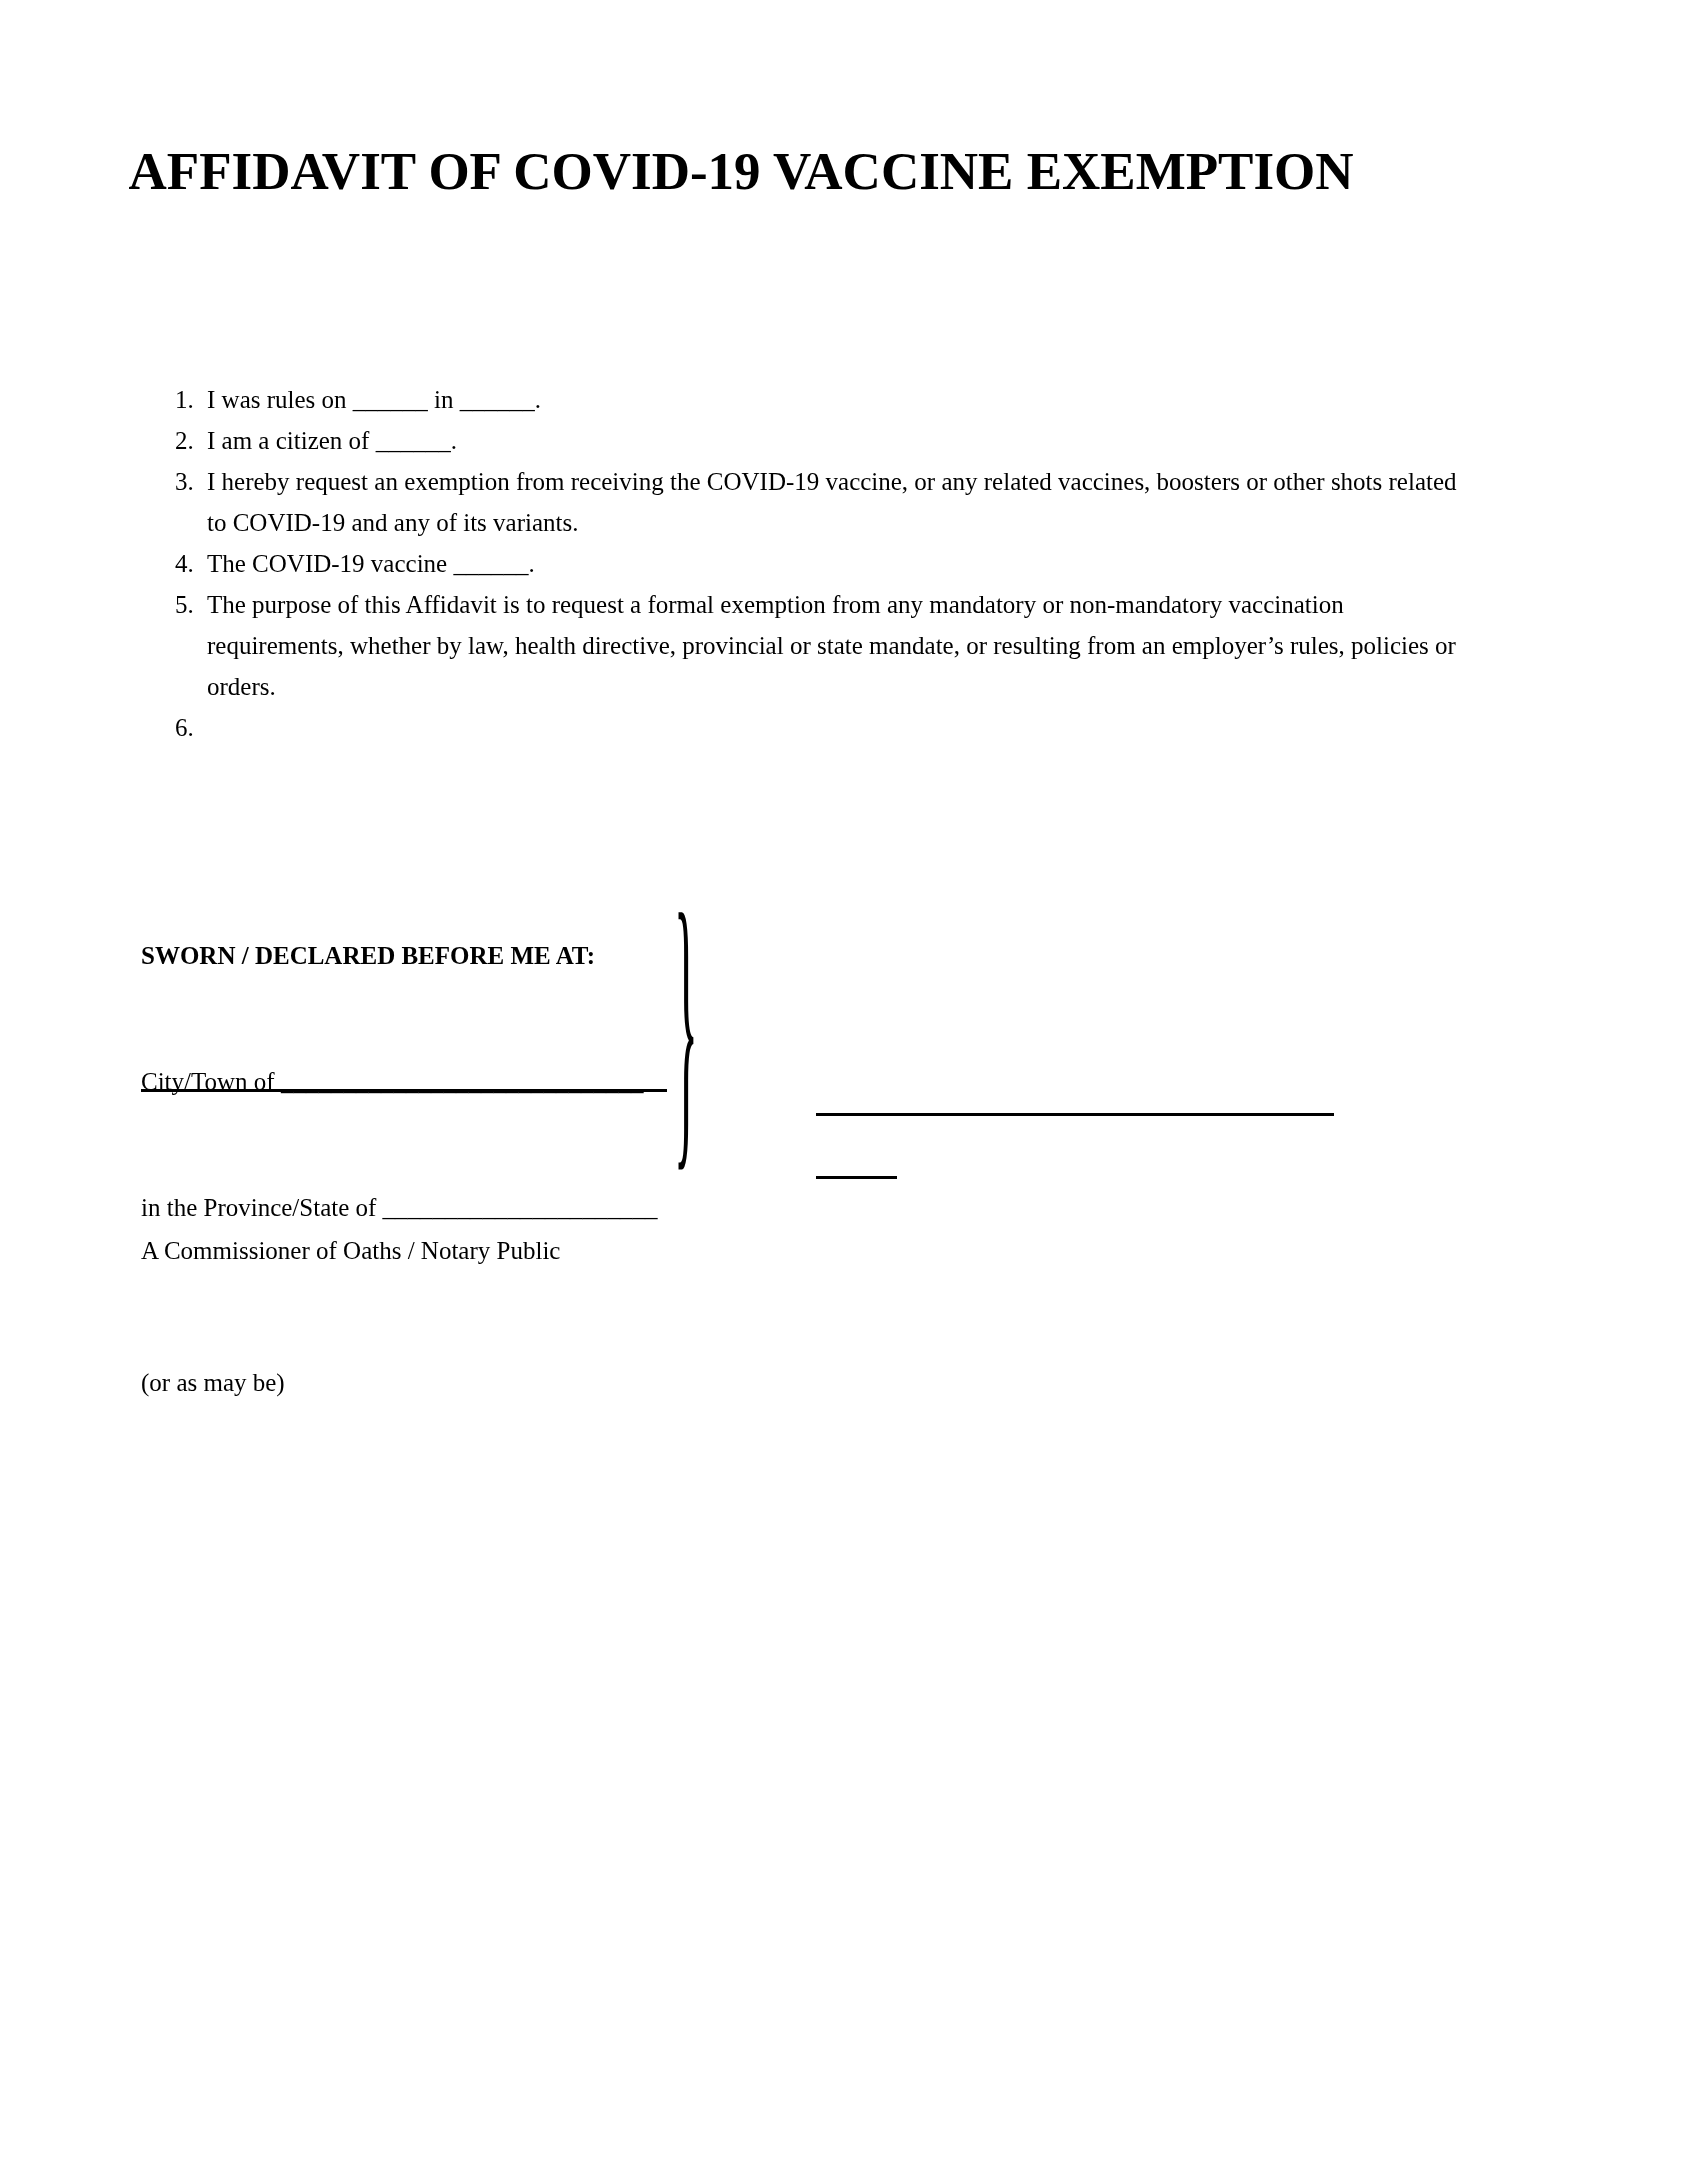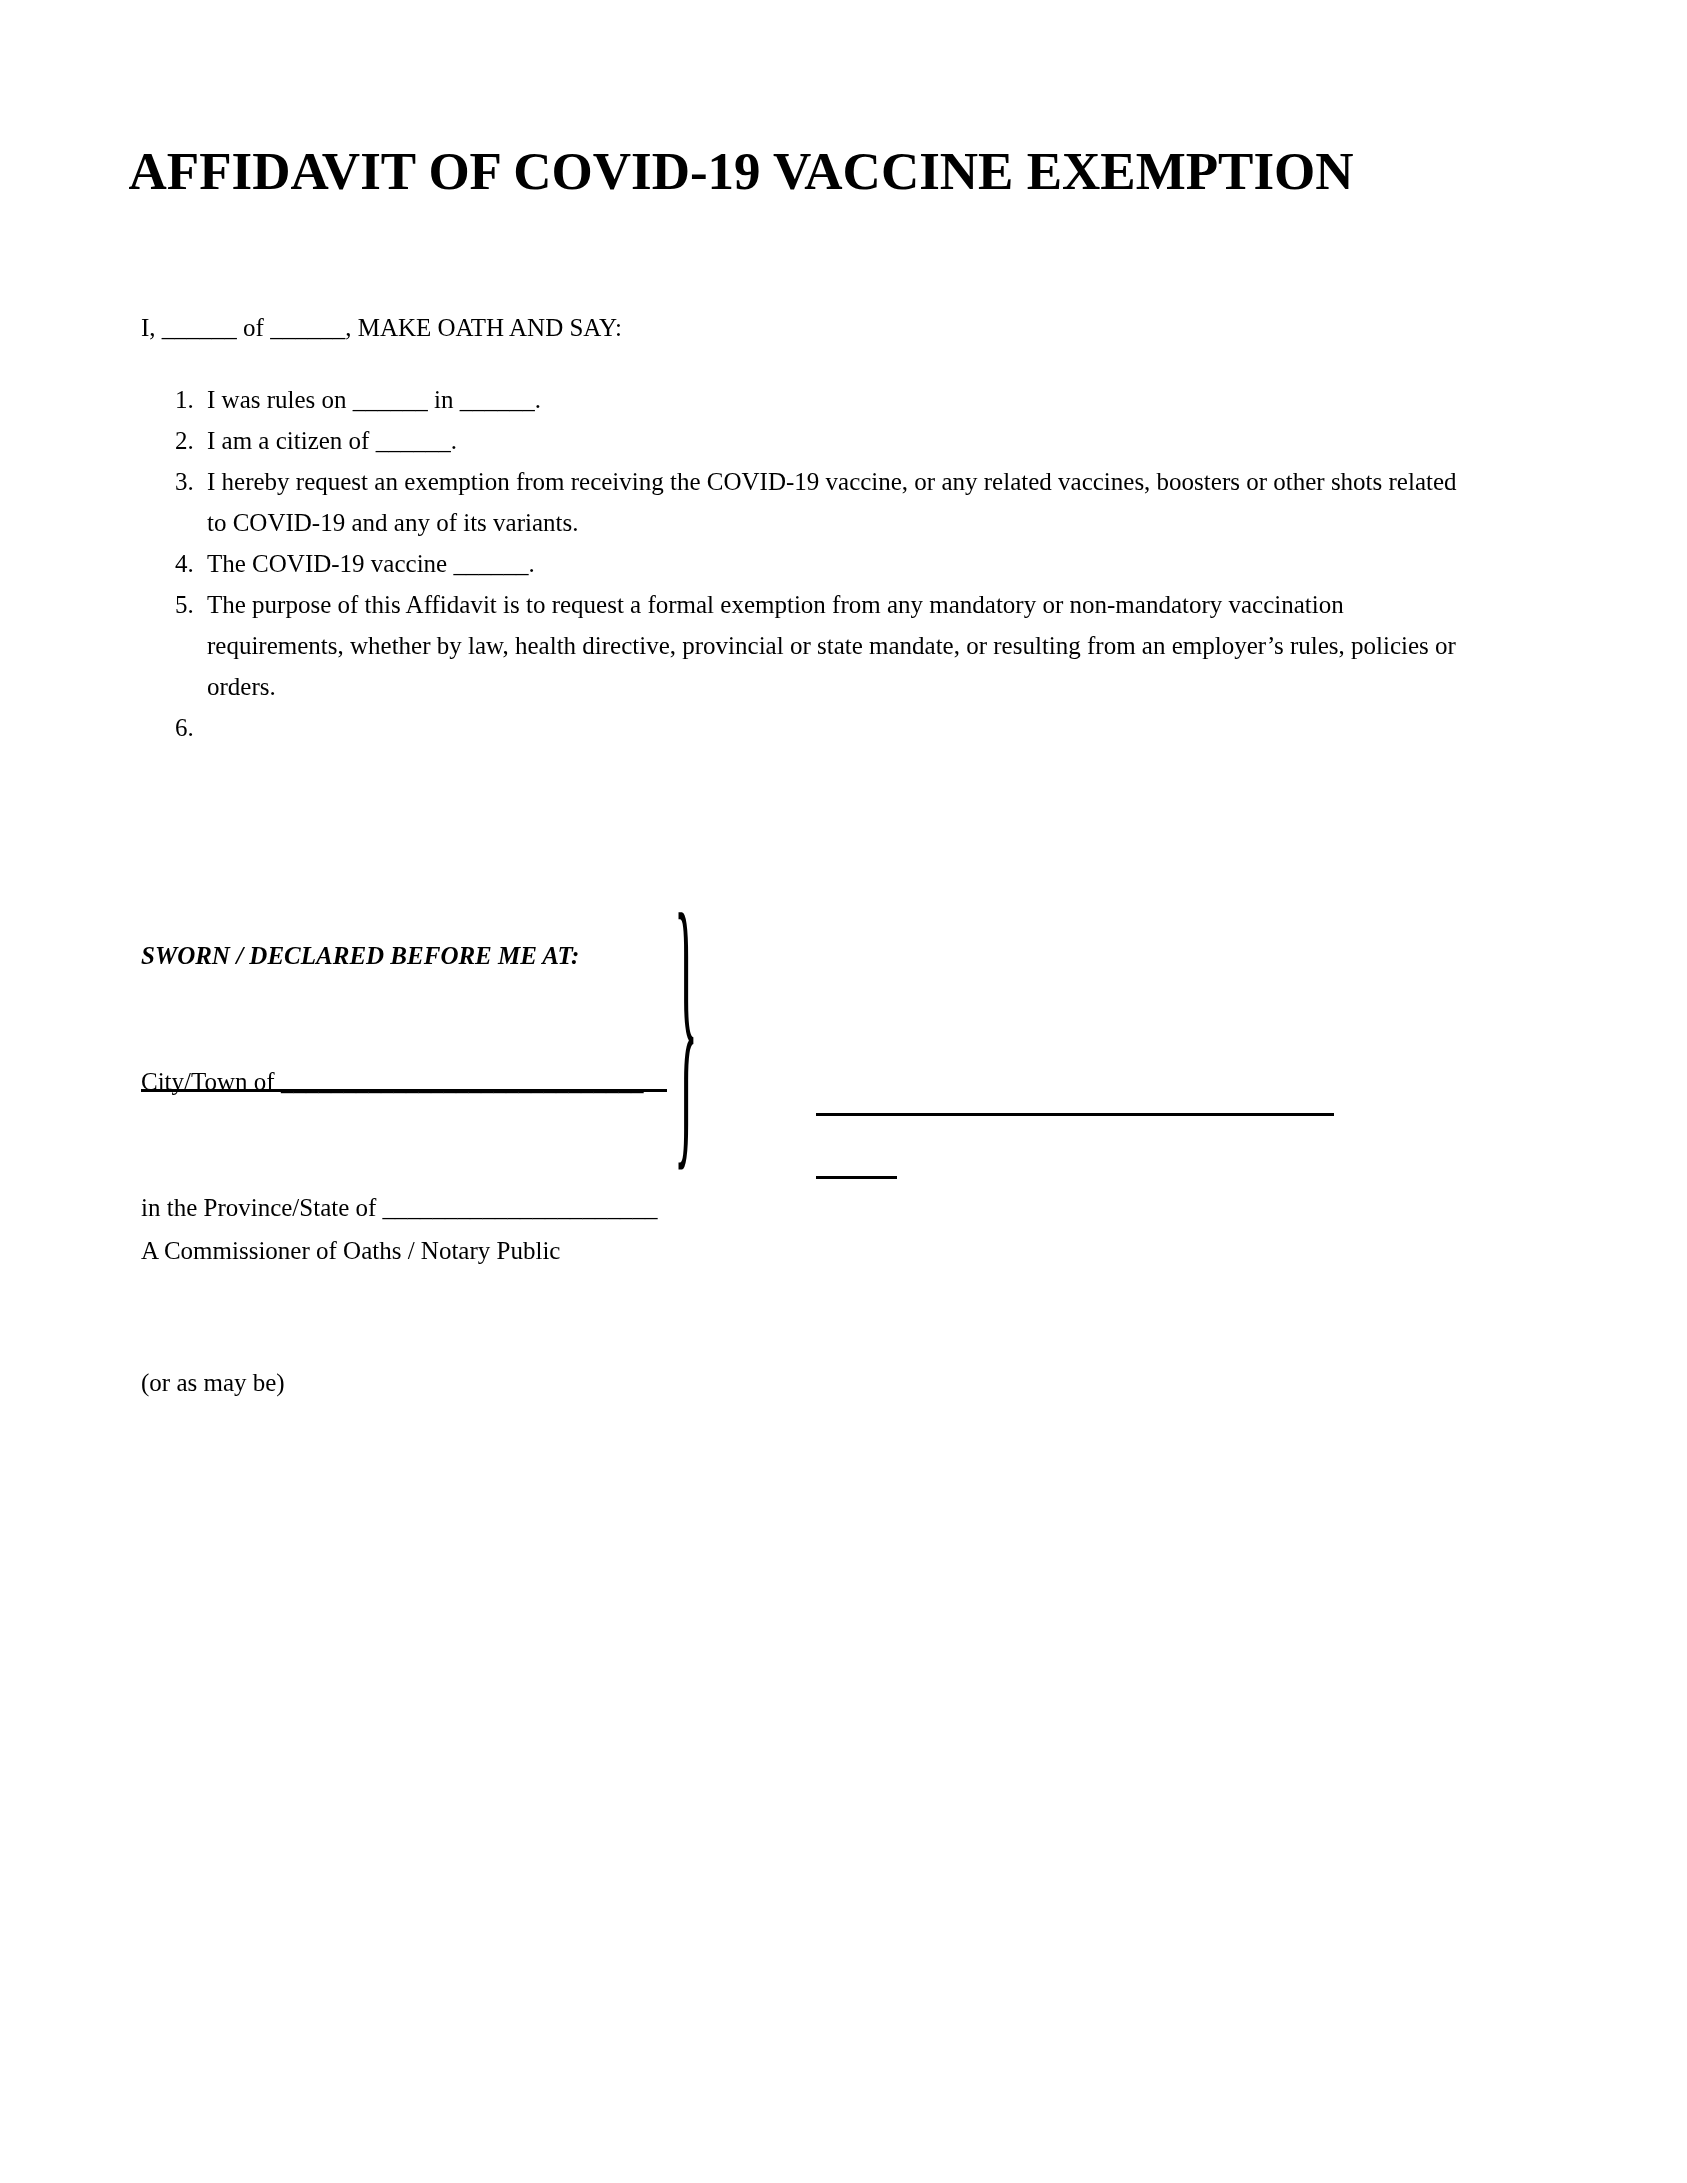--- a/index.html
+++ b/index.html
@@ -50,21 +50,21 @@
     line-height: 41px;
     white-space: pre;
   }
   .jurat {
     position: absolute;
     top: 851px;
     left: 141px;
     line-height: 42px;
     white-space: pre;
   }
-  .jurat-heading { font-weight: bold; font-style: italic; }
+  .jurat-heading { font-weight: bold; }
   .brace {
     position: absolute;
     left: 674px;
     top: 905px;
     height: 237px;
     display: flex;
     align-items: center;
   }
   .brace span {
     display: inline-block;
@@ -85,21 +85,20 @@
     white-space: pre;
   }
 </style>
 </head>
 <body>
 
 <div class="page">
 
   <div class="title">AFFIDAVIT OF COVID-19 VACCINE EXEMPTION</div>
 
-  <div class="intro">I, ______ of ______, MAKE OATH AND SAY:</div>
 
   <ol class="statements">
     <li class="statement">
       <span class="statement-number">1.</span>
       <span class="statement-text">I was rules on ______ in ______.</span>
     </li>
     <li class="statement">
       <span class="statement-number">2.</span>
       <span class="statement-text">I am a citizen of ______.</span>
     </li>

